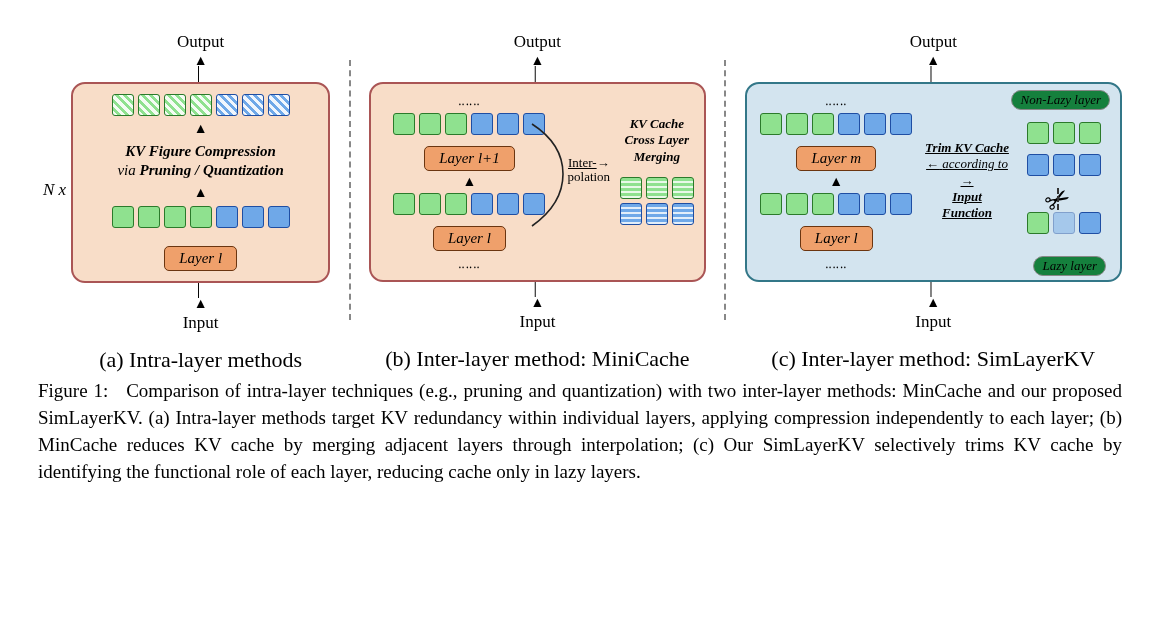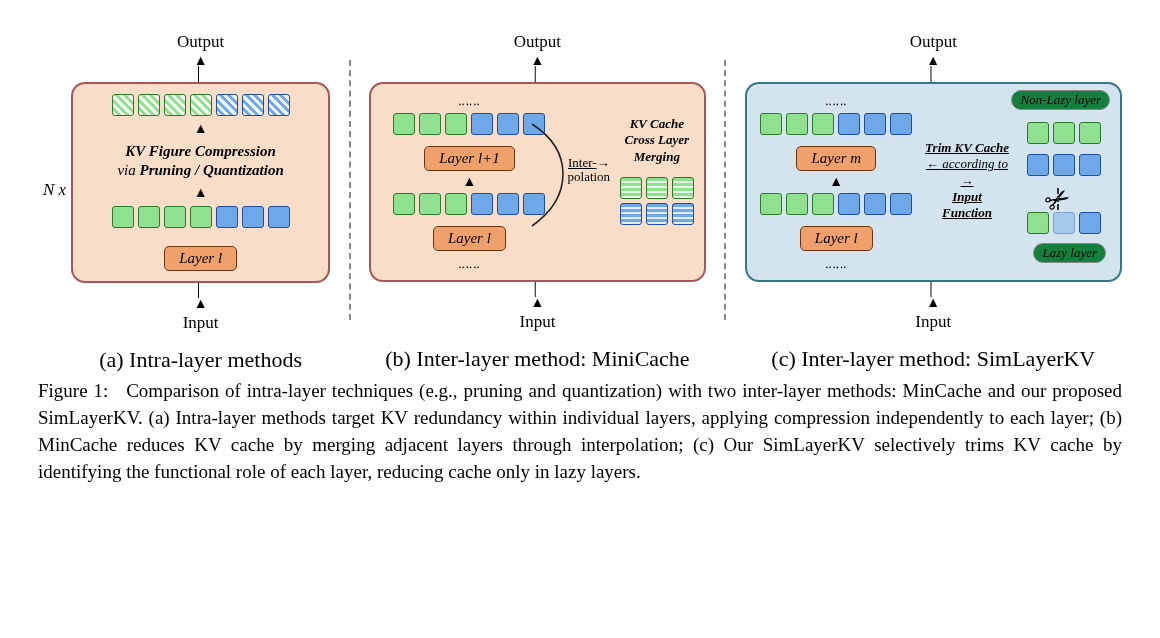--- a/index.html
+++ b/index.html
@@ -153,21 +153,21 @@
 
   <div class="vdash">
         <div class="vdash-line"></div>
       </div>
 
   <div class="panel-outer c">
     <div class="io">Output</div>
     <div class="arr">▲<br>│</div>
     <div class="card blue" style="height:210px; padding:8px 12px;">
       <div class="tag" style="top:6px; right:10px;">Non-Lazy layer</div>
-      <div class="tag" style="bottom:17px; right:14px;">Lazy layer</div>
+      <div class="tag" style="bottom:4px; right:14px;">Lazy layer</div>
       <div class="row" style="align-items:flex-start; gap:8px;">
         <div class="col" style="gap:4px; flex:1;">
           <div class="dots">‥‥‥</div>
           <div class="blocks">
             <div class="sq g"></div>
                 <div class="sq g"></div>
                 <div class="sq g"></div>
             <div class="sq b"></div>
                 <div class="sq b"></div>
                 <div class="sq b"></div>

